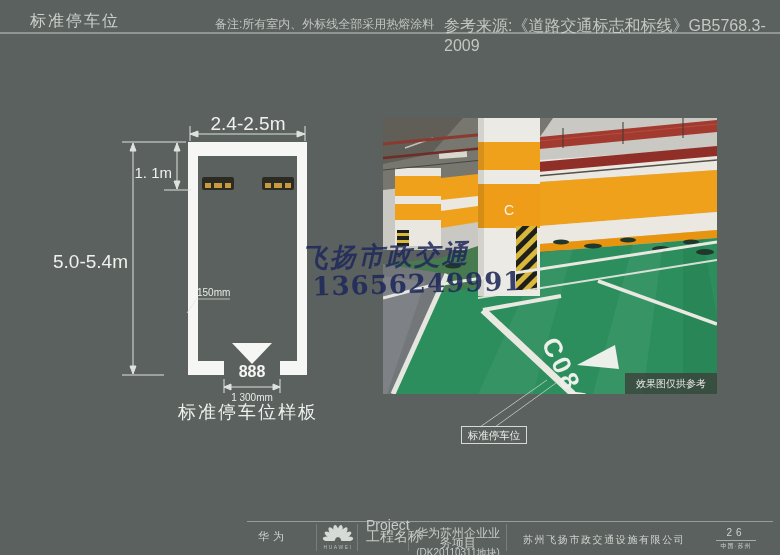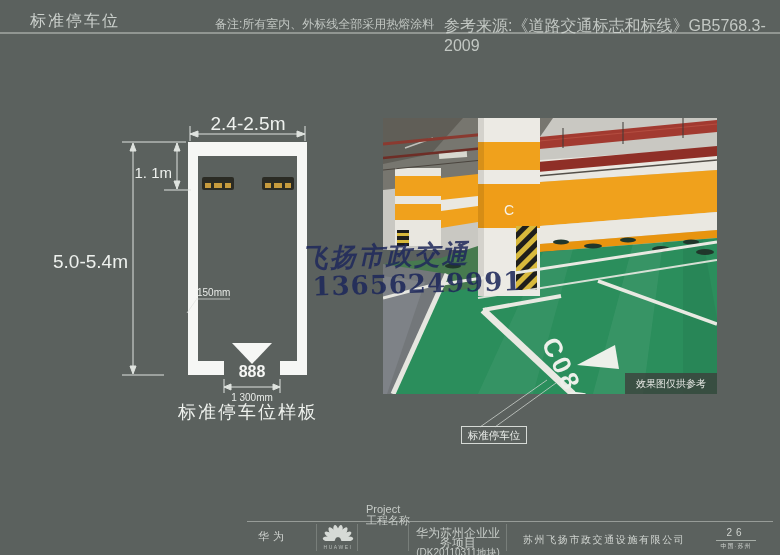--- a/index.html
+++ b/index.html
@@ -34,21 +34,21 @@
   #callout{left:461px;top:426px;width:64px;height:16px;border:1px solid #d6dad6;
            color:#edf0ed;font-size:10.5px;line-height:16px;text-align:center;z-index:6}
 
   
   #fsep{left:247px;top:521px;width:526px;height:1px;background:rgba(200,206,200,.55)}
   #brand{left:258px;top:529px;font-size:11px;letter-spacing:4px;color:#d3d6d3}
   .fdiv{top:524px;width:1px;height:27px;background:rgba(190,196,190,.3)}
   #fdiv1{left:316px} #fdiv2{left:357px} #fdiv3{left:408px} #fdiv4{left:506px}
   #logo{left:321px;top:523px;width:34px;text-align:center;color:#b9beba}
   #logotext{font-size:5px;letter-spacing:1.5px;margin-top:-1px}
-  #plabel{left:366px;top:504px;font-size:11px;line-height:11px;color:#c6cbc7}
+  #plabel{left:366px;top:520px;font-size:14px;line-height:11px;color:#c6cbc7}
   #pname{left:412px;top:529px;width:92px;text-align:center;color:#c6cbc7}
   #pname .l1{font-size:12px;line-height:9.5px}
   #pname .l2{font-size:10px;line-height:10px}
   #company{left:523px;top:533px;font-size:10px;letter-spacing:1.6px;color:#d0d4d0;white-space:nowrap}
   #pagebox{left:714px;top:527px;width:44px;text-align:center;color:#d0d4d0}
   #pagebox .pnum{font-size:10px;letter-spacing:4px}
   #pagebox .pline{height:1px;background:rgba(200,206,200,.7);margin:2px 2px 1px}
   #pagebox .ploc{font-size:6px;letter-spacing:1px}
 </style>
 </head>

